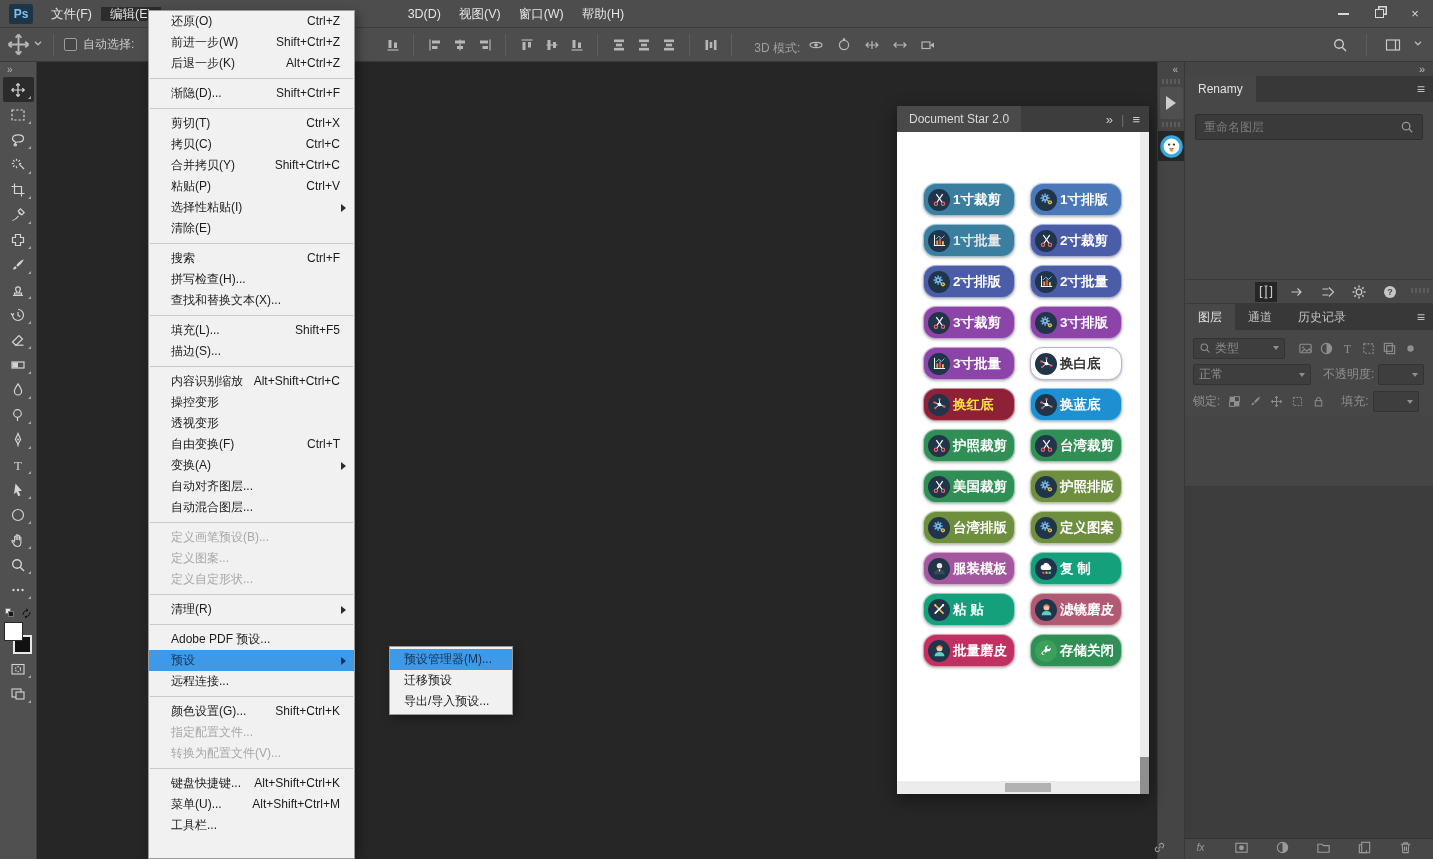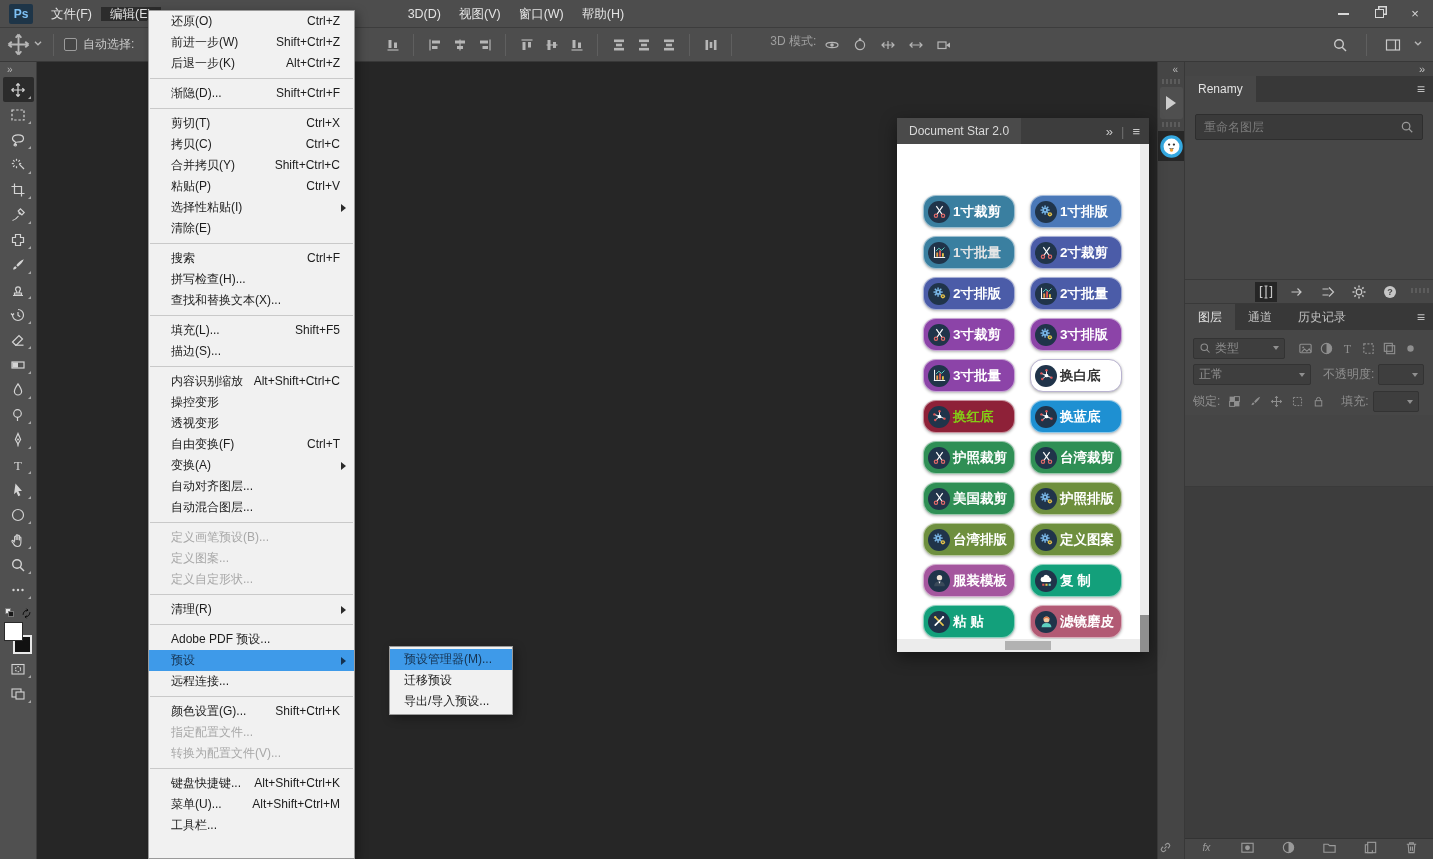--- a/index.html
+++ b/index.html
@@ -21,21 +21,21 @@
 .wc-min i{display:block;width:11px;height:2px;background:#d8d8d8}
 .wc-res i{display:block;width:9px;height:9px;border:1.5px solid #d8d8d8;box-shadow:3px -3px 0 -1.5px #4d4d4d,3px -3px 0 0 #d8d8d8}
 
 .optionsbar{position:absolute;left:0;top:28px;width:100%;height:34px;background:#4d4d4d;border-bottom:1px solid #383838;
  display:flex;align-items:center;color:#c9c9c9;font-size:12px;z-index:4}
 .ob-sep{width:1px;height:22px;background:#5f5f5f;margin:0 8px;flex:0 0 1px}
 .ob-btn{width:25px;height:24px;display:flex;align-items:center;justify-content:center;color:#b6b6b6;flex:0 0 25px}
 .ob-chev{width:14px;color:#b6b6b6}
 .cb{width:13px;height:13px;border:1px solid #9c9c9c;border-radius:2px;background:#454545;margin:0 6px 0 2px;flex:0 0 13px}
 .ob-align{display:flex;align-items:center;margin-left:246px}
-.ob-3d{display:flex;align-items:flex-start;margin-left:30px;gap:3px;color:#9f9f9f}
+.ob-3d{display:flex;align-items:flex-end;margin-left:14px;gap:3px;color:#9f9f9f}
 .ob-right{margin-left:auto;display:flex;align-items:center;margin-right:8px;gap:10px;color:#c9c9c9}
 
 .toolbar{position:absolute;left:0;top:62px;bottom:0;width:37px;background:#505050;border-right:1px solid #3c3c3c;
  display:flex;flex-direction:column;align-items:center;z-index:2}
 .tb-head{width:100%;height:15px;color:#b8b8b8;font-size:10px;text-align:left;padding-left:7px;line-height:15px}
 .tool{width:31px;height:25px;display:flex;align-items:center;justify-content:center;color:#d4d4d4;position:relative;margin:0}
 .tool:after{content:'';position:absolute;right:3px;bottom:3px;border-left:3px solid transparent;border-bottom:3px solid #a8a8a8}
 .tool.active{background:#2b2b2b;border-radius:2px}
 .swatch-wrap{margin-top:6px;width:31px;position:relative;height:44px}
 .sw-mini{display:flex;justify-content:space-between;padding:0 2px}
@@ -73,24 +73,24 @@
 .mb-ic.sel{background:#262626}
 .minibar .grip2{position:absolute;right:4px;top:8px;width:18px;height:5px;
  background:repeating-linear-gradient(90deg,#5c5c5c 0 2px,transparent 2px 4px)}
 .lrow{display:flex;align-items:center;padding:0 8px;color:#8f8f8f;font-size:12px;height:27px;background:#474747;gap:4px}
 .dd{background:#3e3e3e;border:1px solid #333;border-radius:2px;height:21px;display:flex;align-items:center;padding:0 5px;gap:4px}
 .dd .dv{flex:1;white-space:nowrap}
 .chev{width:0;height:0;border-top:4px solid #909090;border-left:3.5px solid transparent;border-right:3.5px solid transparent}
 .licon{width:21px;display:flex;justify-content:center;color:#8f8f8f}
 .layers-list{position:absolute;top:424px;bottom:21px;left:0;right:0;background:#3d3d3d;border-top:1px solid #3a3a3a}
 .bottombar{position:absolute;bottom:0;left:0;width:100%;height:21px;background:#474747;border-top:1px solid #333;
- display:flex;align-items:center;justify-content:flex-end;gap:26px;padding-right:14px;color:#9a9a9a}
+ display:flex;align-items:center;justify-content:flex-end;gap:26px;padding-right:20px;color:#9a9a9a}
 .bottombar .ico{width:15px;height:15px}
 
-.ds{position:absolute;left:897px;top:118px;width:252px;height:534px;z-index:3;box-shadow:0 5px 16px rgba(0,0,0,.45)}
+.ds{position:absolute;left:897px;top:106px;width:252px;height:688px;z-index:3;box-shadow:0 5px 16px rgba(0,0,0,.45)}
 .ds-head{height:26px;background:#3d3d3d;display:flex;align-items:center;color:#d9d9d9;font-size:12px}
 .ds-tab{background:#4a4a4a;height:26px;line-height:26px;padding:0 12px;white-space:nowrap}
 .ds-hicons{margin-left:auto;display:flex;align-items:center;gap:8px;padding-right:9px;color:#c9c9c9;font-size:13px}
 .ds-body{position:absolute;top:26px;left:0;right:0;bottom:13px;background:#ffffff;overflow:hidden}
 .ds-vtrack{position:absolute;right:0;top:0;bottom:0;width:9px;background:#ececec}
 .ds-vthumb{position:absolute;right:0;bottom:0;width:9px;height:24px;background:#8f8f8f}
 .ds-hscroll{position:absolute;left:0;bottom:0;height:13px;right:9px;background:#ececec}
 .ds-hthumb{position:absolute;left:108px;width:46px;top:2px;bottom:2px;background:#b2b2b2}
 .ds-corner{position:absolute;right:0;bottom:0;width:9px;height:13px;background:#8f8f8f}
 .ds-grid{position:absolute;left:26px;top:51px;width:199px;display:grid;grid-template-columns:92px 92px;column-gap:15px;row-gap:8px}
@@ -955,21 +955,21 @@
                 </g>
                 <circle cx="12" cy="12" r="2.6" fill="#fff"></circle>
                 <circle cx="12" cy="4.5" r="1.7" fill="#e05555"></circle>
                 <circle cx="19" cy="15" r="1.7" fill="#e05555"></circle>
                 <circle cx="6" cy="17" r="1.7" fill="#e05555"></circle>
                 <circle cx="4.8" cy="9" r="1.7" fill="#e05555"></circle>
               </svg>
             </span>
             <span class="ds-lb">换白底</span>
           </div>
-          <div class="dsb" style="background:#8e2138;color:#84cc16;border-color:rgba(255,255,255,.5)">
+          <div class="dsb" style="background:#8e2138;color:#fde047;border-color:rgba(255,255,255,.5)">
             <span class="ds-ic" style="background:#20344a">
               <svg viewBox="0 0 24 24">
                 <g stroke="#fff" stroke-width="1.3">
                   <line x1="12" y1="12" x2="12" y2="4.5"></line>
                   <line x1="12" y1="12" x2="19" y2="15"></line>
                   <line x1="12" y1="12" x2="6" y2="17"></line>
                   <line x1="12" y1="12" x2="4.8" y2="9"></line>
                 </g>
                 <circle cx="12" cy="12" r="2.6" fill="#fff"></circle>
                 <circle cx="12" cy="4.5" r="1.7" fill="#e05555"></circle>

